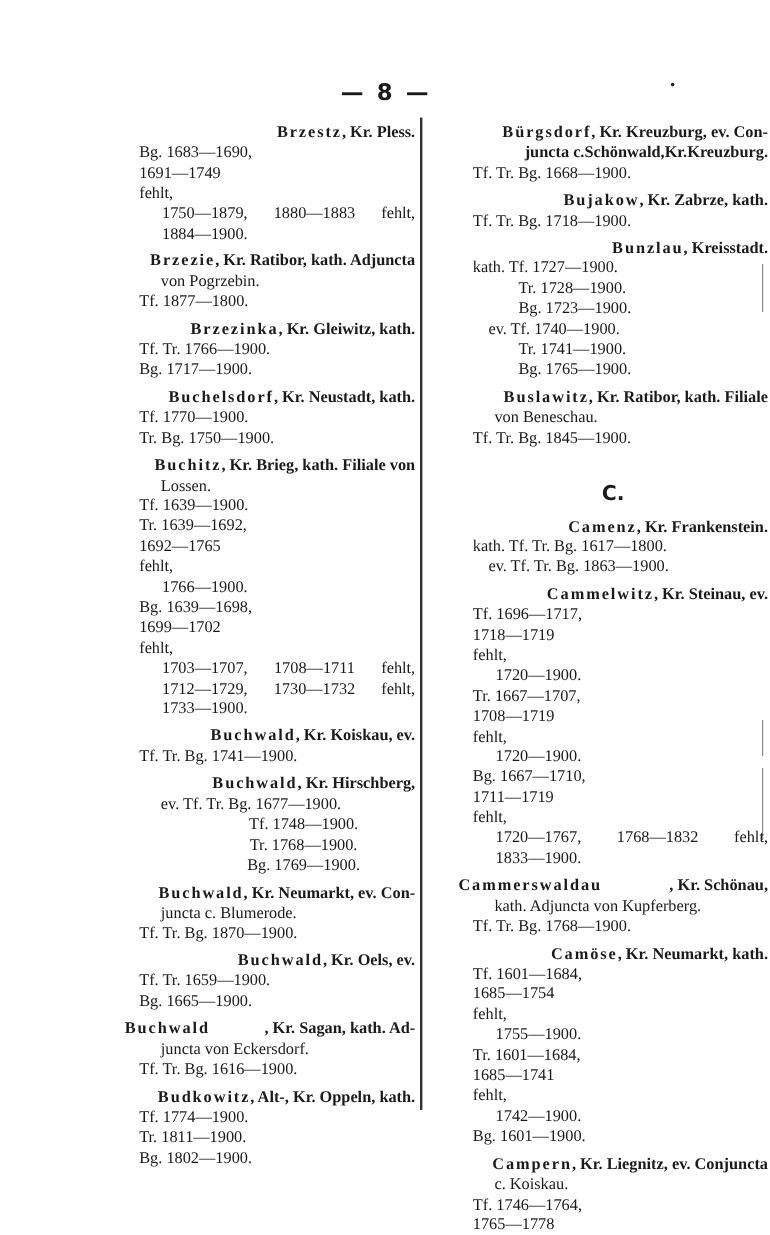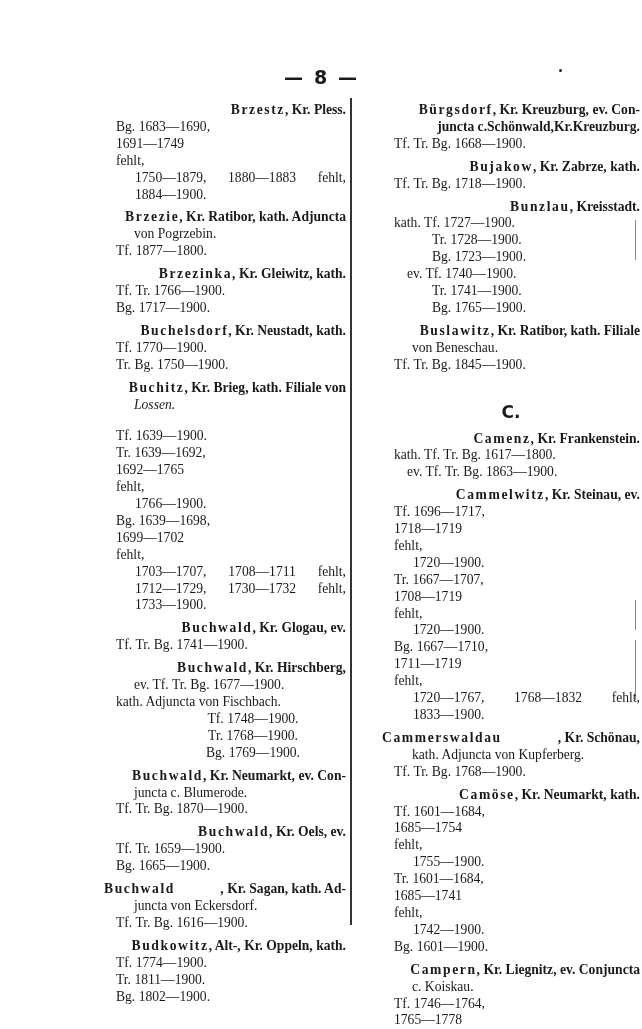--- a/index.html
+++ b/index.html
@@ -95,21 +95,21 @@
   </div>
 
   <div class="entry">
     <span class="line head"><span class="headword">Buchelsdorf</span><span class="rest">, Kr. Neustadt, kath.</span></span>
     <span class="line ind1">Tf. 1770—1900.</span>
     <span class="line ind1">Tr. Bg. 1750—1900.</span>
   </div>
 
   <div class="entry">
     <span class="line head"><span class="headword">Buchitz</span><span class="rest">, Kr. Brieg, kath. Filiale von</span></span>
-    <span class="line cont" style="margin-bottom:15px;font-style:italic;">Lossen.</span>
+    <span class="line cont" style="margin-bottom:0;">Lossen.</span>
     <span class="line ind1">Tf. 1639—1900.</span>
     <span class="line ind1 j">
         <span>Tr. 1639—1692,</span>
         <span>1692—1765</span>
         <span>fehlt,</span>
       </span>
     <span class="line ind-dates">1766—1900.</span>
     <span class="line ind1 j">
         <span>Bg. 1639—1698,</span>
         <span>1699—1702</span>
@@ -122,28 +122,27 @@
       </span>
     <span class="line ind-dates j">
         <span>1712—1729,</span>
         <span>1730—1732</span>
         <span>fehlt,</span>
       </span>
     <span class="line ind-dates">1733—1900.</span>
   </div>
 
   <div class="entry">
-    <span class="line head"><span class="headword">Buchwald</span><span class="rest">, Kr. Glogau, ev.</span></span>
+    <span class="line head"><span class="headword">Buchwald</span><span class="rest">, Kr. Koiskau, ev.</span></span>
     <span class="line ind1">Tf. Tr. Bg. 1741—1900.</span>
   </div>
 
   <div class="entry">
     <span class="line head"><span class="headword">Buchwald</span><span class="rest">, Kr. Hirschberg,</span></span>
     <span class="line cont">ev. Tf. Tr. Bg. 1677—1900.</span>
-    <span class="line ind1">kath. Adjuncta von Fischbach.</span>
     <span class="line ind3">Tf. 1748—1900.</span>
     <span class="line ind3">Tr. 1768—1900.</span>
     <span class="line ind3">Bg. 1769—1900.</span>
   </div>
 
   <div class="entry">
     <span class="line head"><span class="headword">Buchwald</span><span class="rest">, Kr. Neumarkt, ev. Con-</span></span>
     <span class="line cont">juncta c. Blumerode.</span>
     <span class="line ind1">Tf. Tr. Bg. 1870—1900.</span>
   </div>

